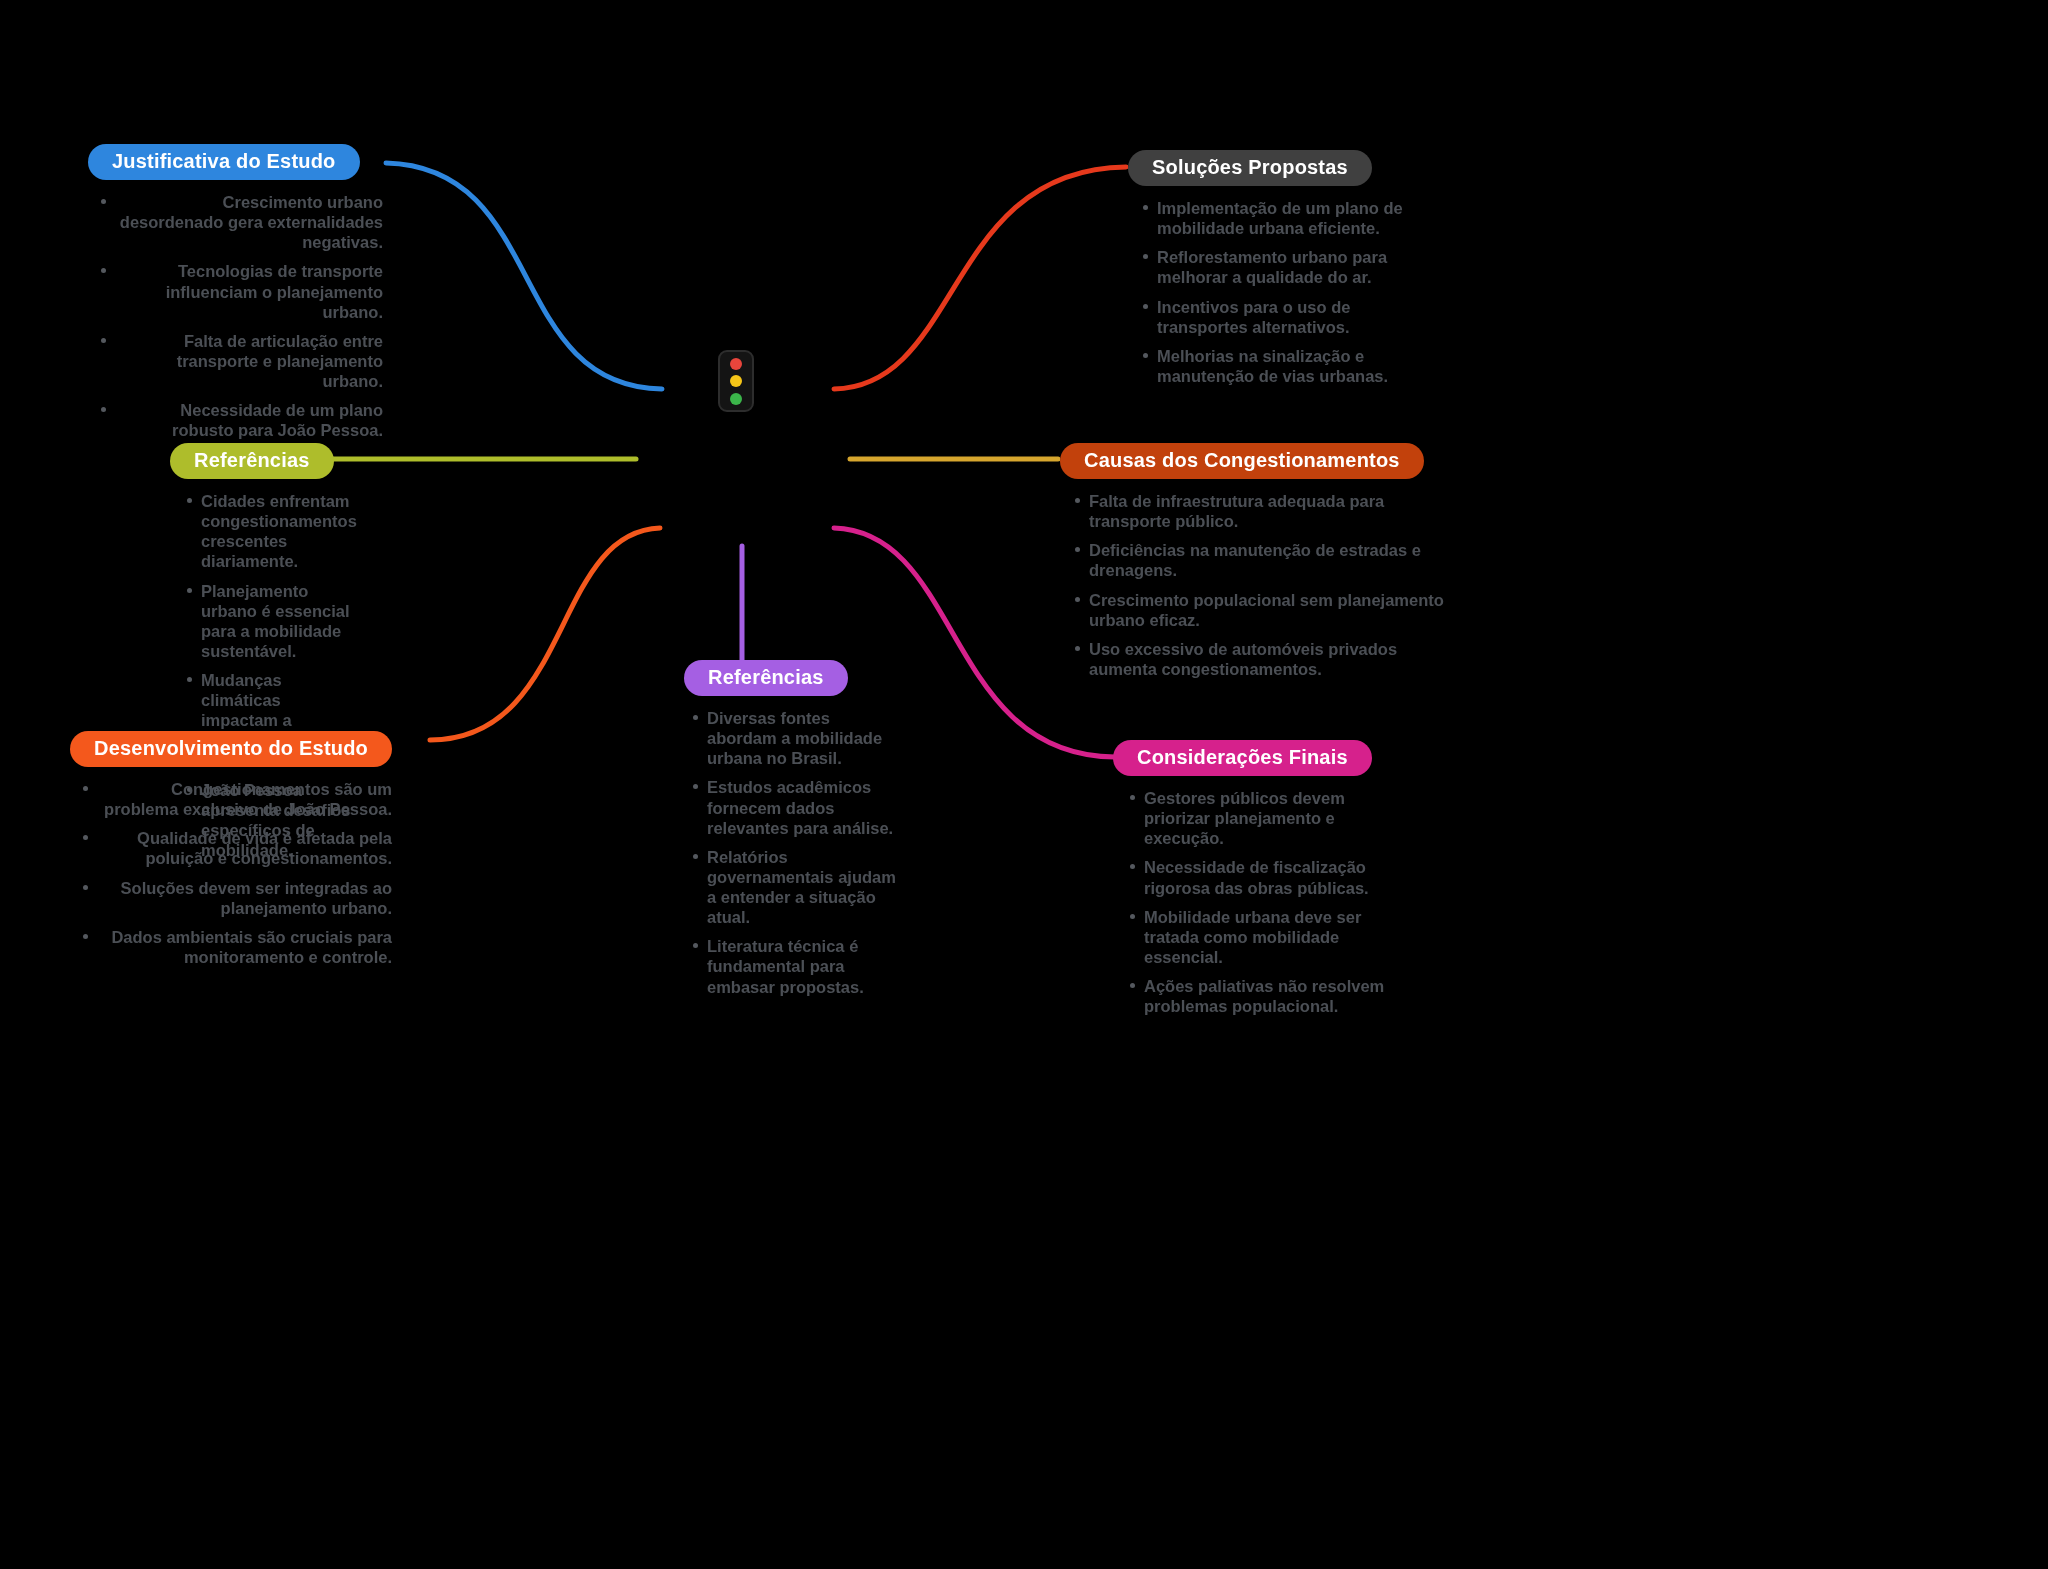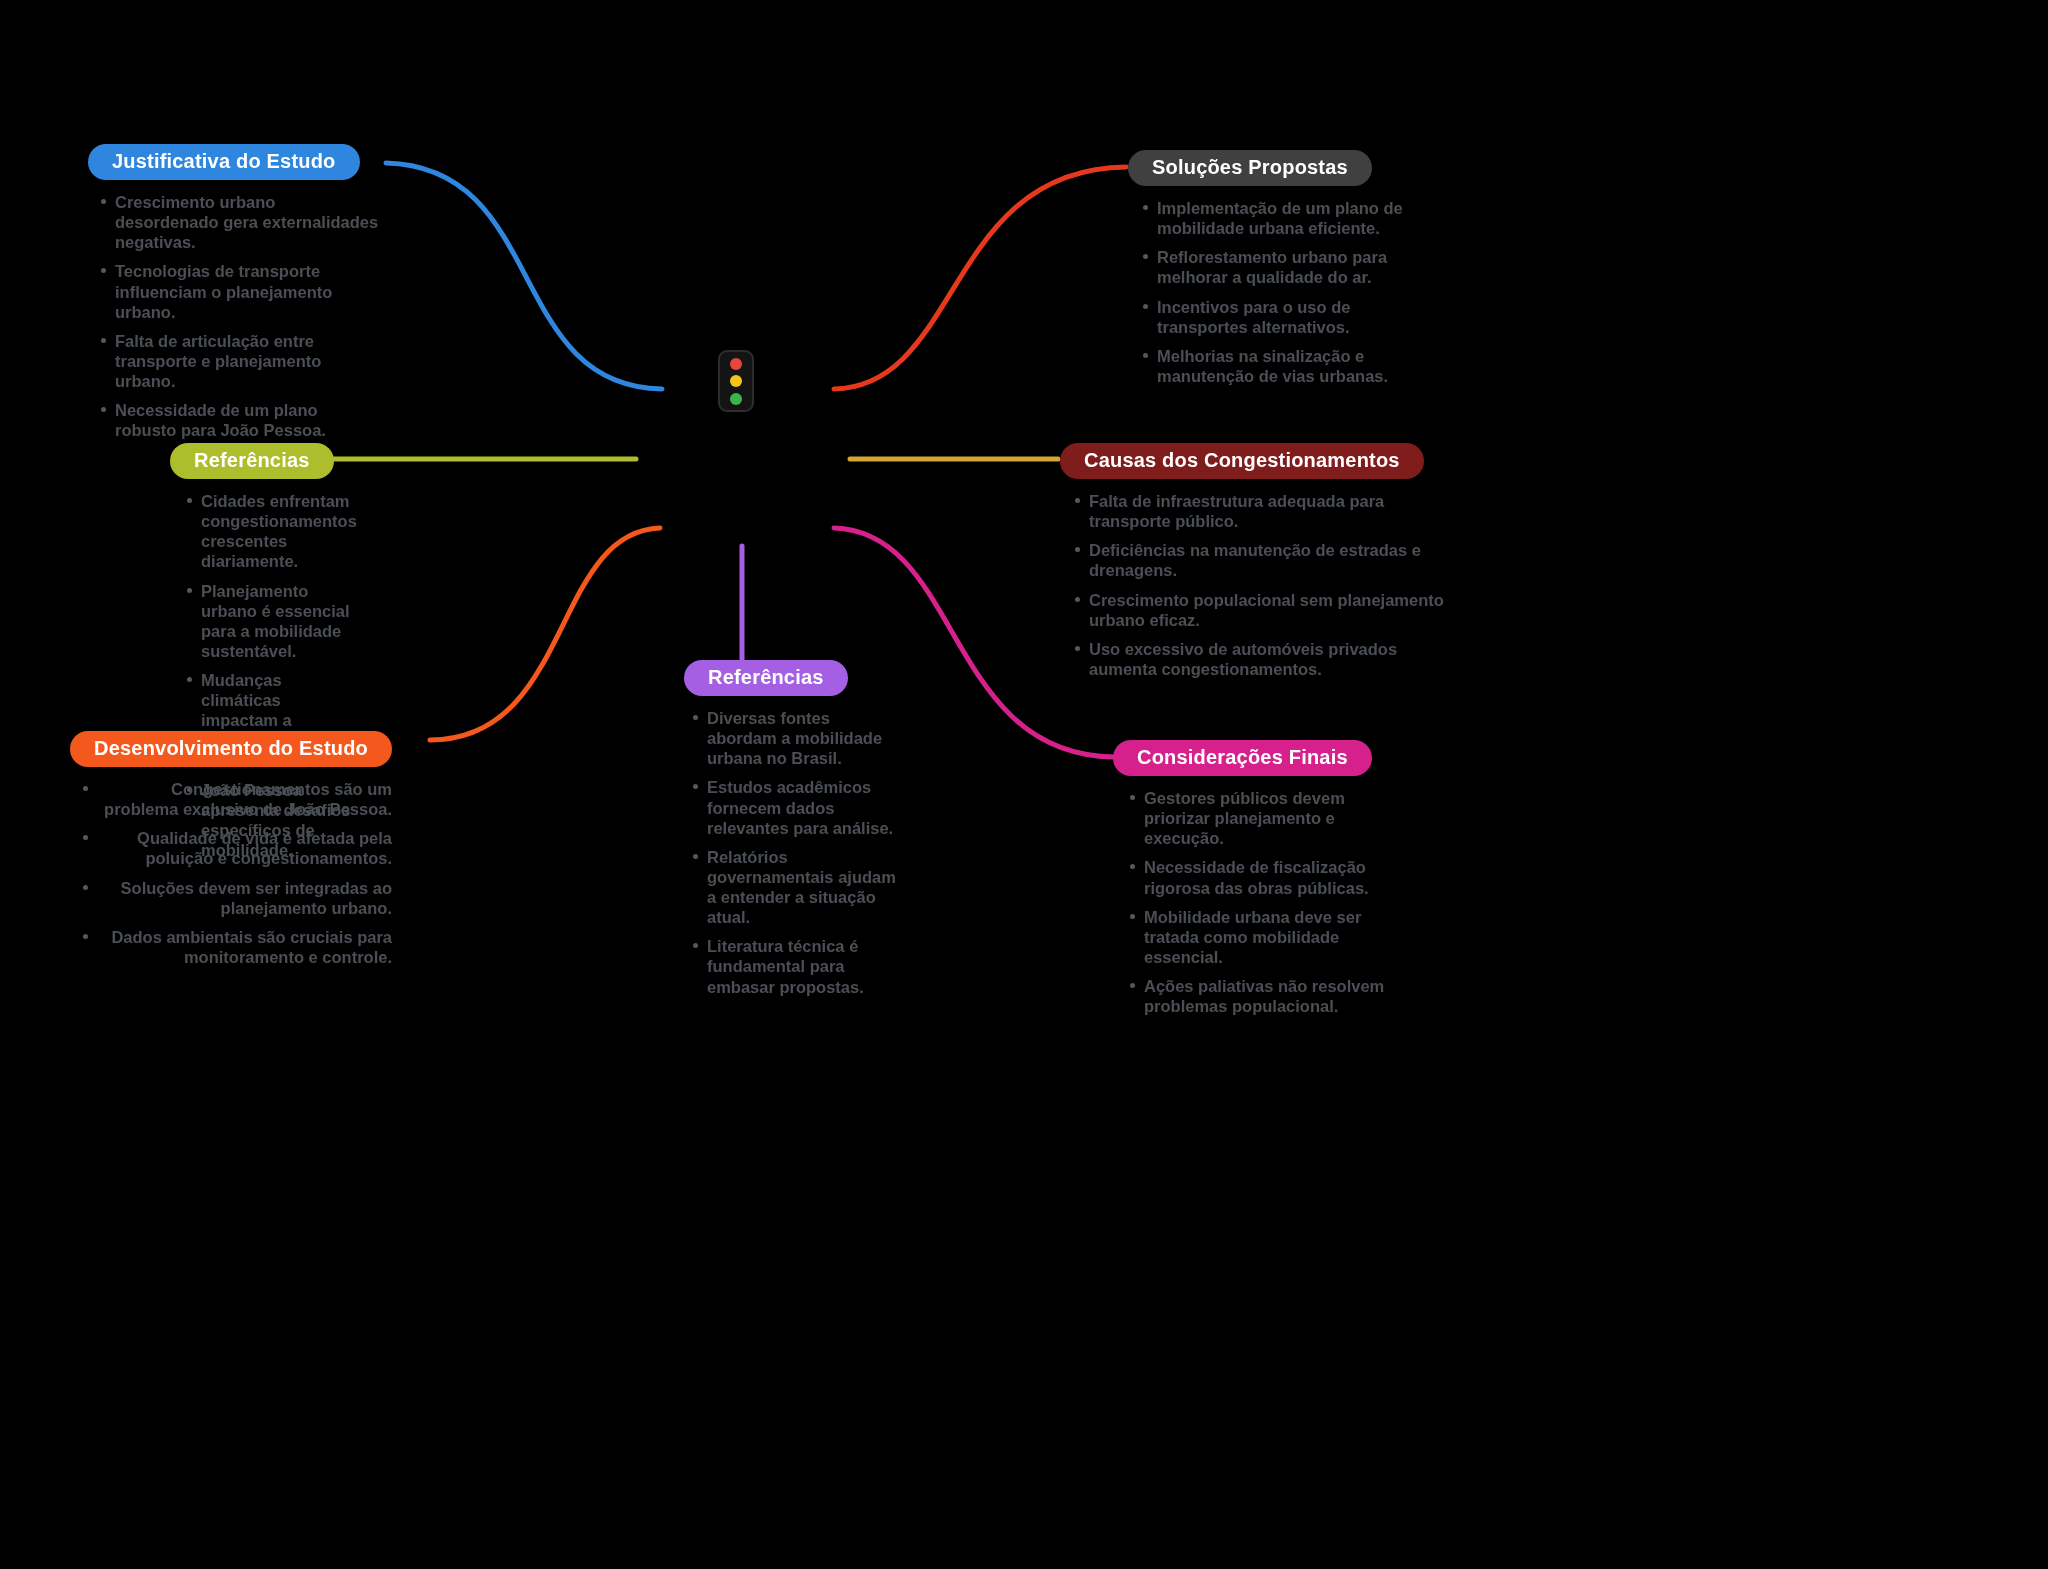--- a/index.html
+++ b/index.html
@@ -42,21 +42,21 @@
   .items li::before {
     content:"";
     position:absolute;
     left:3px; top:7px;
     width:5px; height:5px;
     border-radius:50%;
     background:#54585e;
   }
 
   
-  .node-justificativa .items { width:285px; margin-left:10px; }
+  .node-justificativa .items { width:285px; margin-left:10px;text-align:right; }
   .node-solucoes .items { width:275px; margin-left:12px; }
   .node-introducao .items { width:178px; margin-left:14px; }
   .node-causas .items { width:378px; margin-left:12px; }
   .node-desenvolvimento .items { width:312px; margin-left:10px; }
   .node-referencias .items { width:212px; margin-left:6px; }
   .node-consideracoes .items { width:265px; margin-left:14px; }
 
   
   .node-justificativa { left:88px; top:144px; }
   .node-solucoes { left:1128px; top:150px; }
@@ -127,21 +127,21 @@
     <div class="pill" style="background: rgb(174, 189, 43);">Referências</div>
     <ul class="items">
       <li>Cidades enfrentam congestionamentos crescentes diariamente.</li>
       <li>Planejamento urbano é essencial para a mobilidade sustentável.</li>
       <li>Mudanças climáticas impactam a infraestrutura urbana.</li>
       <li>João Pessoa apresenta desafios específicos de mobilidade.</li>
     </ul>
   </div>
 
   <div class="node node-causas">
-    <div class="pill" style="background: #7f1d1d;">Causas dos Congestionamentos</div>
+    <div class="pill" style="background: #c2410c;">Causas dos Congestionamentos</div>
     <ul class="items">
       <li>Falta de infraestrutura adequada para transporte público.</li>
       <li>Deficiências na manutenção de estradas e drenagens.</li>
       <li>Crescimento populacional sem planejamento urbano eficaz.</li>
       <li>Uso excessivo de automóveis privados aumenta congestionamentos.</li>
     </ul>
   </div>
 
   <div class="node node-desenvolvimento">
     <div class="pill" style="background: rgb(244, 88, 28);">Desenvolvimento do Estudo</div>

